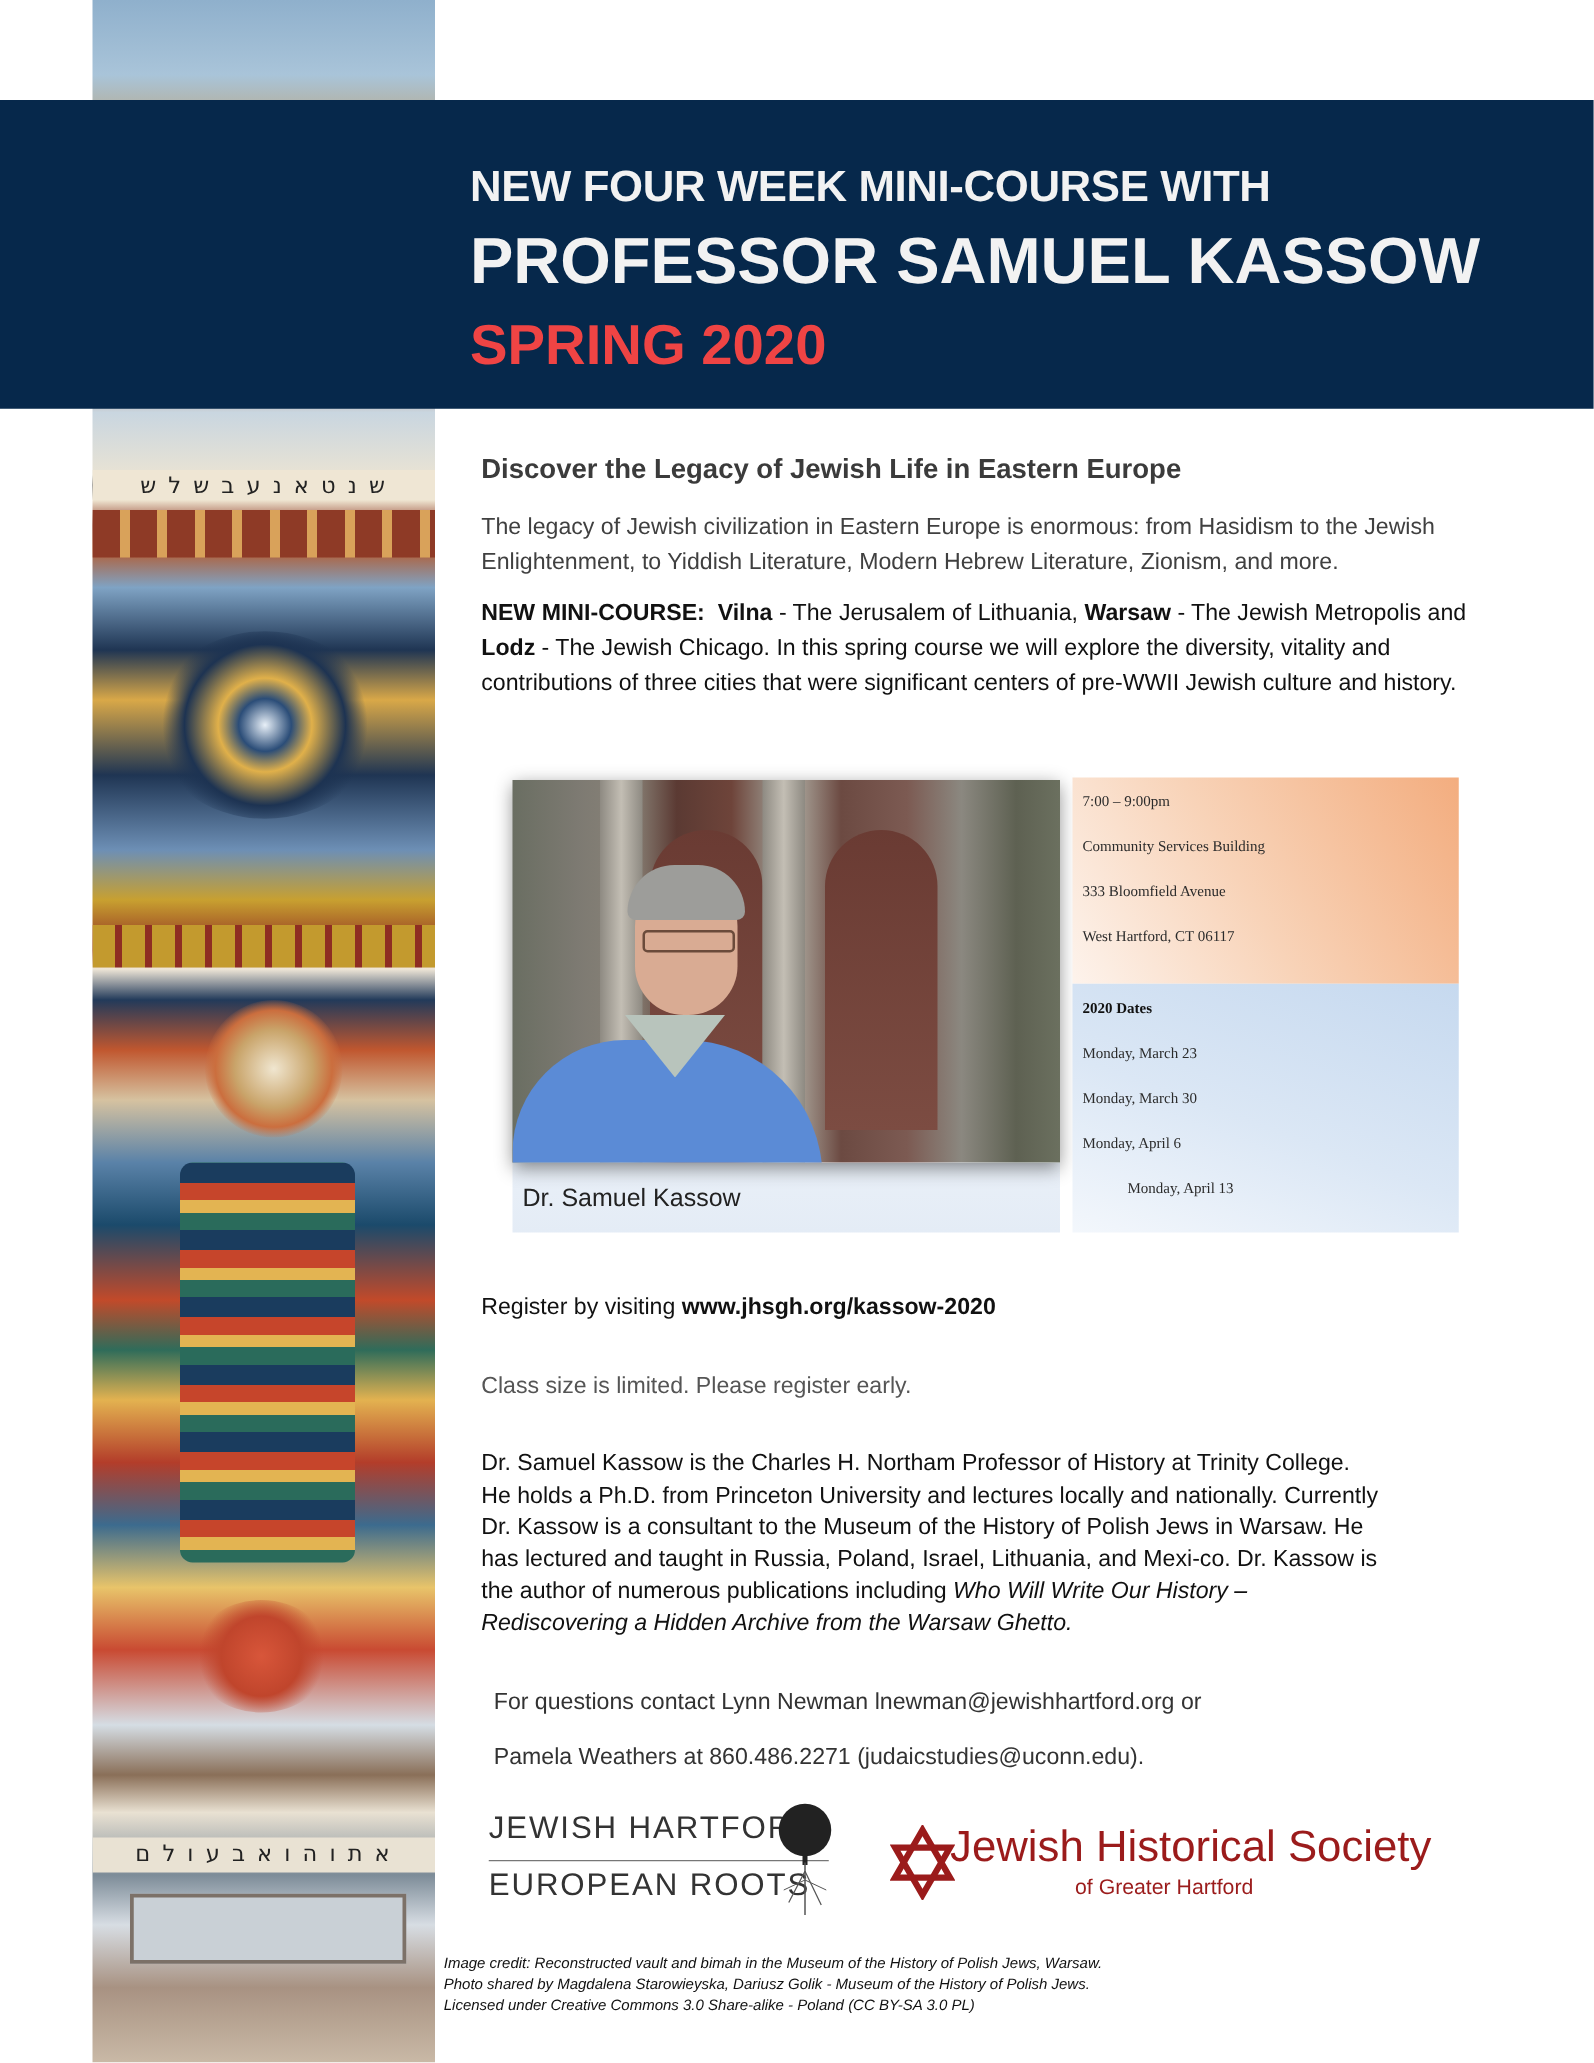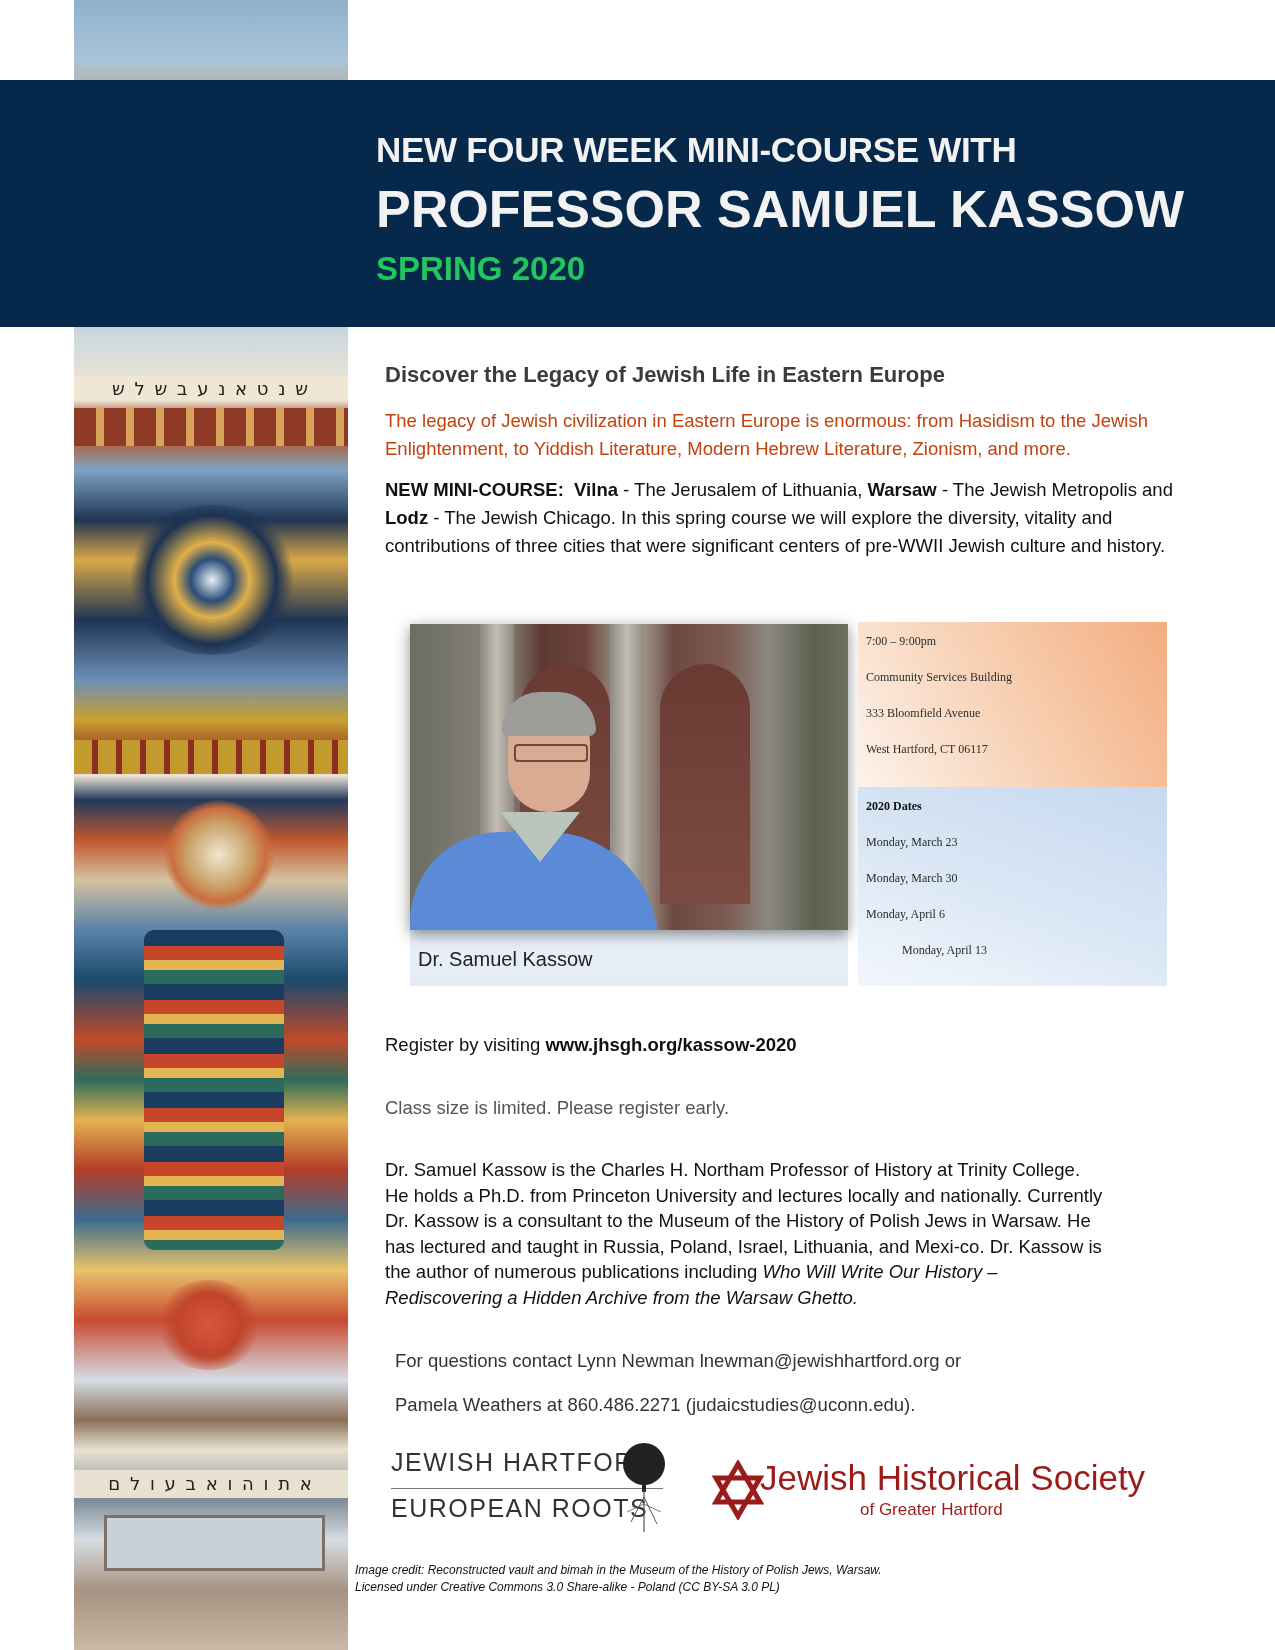--- a/index.html
+++ b/index.html
@@ -16,25 +16,25 @@
         #d5dde4 1380px, #8a6f58 1420px, #e9e1d2 1450px, #7d8c98 1500px, #d7dde3 1540px,
         #a89282 1590px, #c9b9a6 1650px);
   }
   .stripe .band { position:absolute; left:0; width:100%; }
   .stripe .ornament { position:absolute; border-radius:50%; }
   .stripe .hebrew { position:absolute; left:0; width:100%; text-align:center; font-family:"DejaVu Sans", sans-serif; font-weight:normal; color:#222; letter-spacing:2px; }
 
   .header { position:absolute; left:0; top:80px; width:1275px; height:247px; background:#06284b; }
   .h-line1 { position:absolute; left:376px; top:50px; color:#f2f2f2; font-weight:bold; font-size:35px; letter-spacing:-0.3px; }
   .h-line2 { position:absolute; left:376px; top:99px; color:#f2f2f2; font-weight:bold; font-size:52px; letter-spacing:0px; }
-  .h-line3 { position:absolute; left:376px; top:170px; color:#22c55e; font-weight:bold; font-size:33px; }
+  .h-line3 { position:absolute; left:376px; top:170px; color:#ef4444; font-weight:bold; font-size:45px; }
 
   .content { position:absolute; left:385px; width:820px; }
   .subtitle { top:362px; font-size:22px; font-weight:bold; color:#3b3b3b; }
-  .intro { top:407px; font-size:18.5px; line-height:28px; color:#c2410c; }
+  .intro { top:407px; font-size:18.5px; line-height:28px; color:#404040; }
   .mini { top:476px; font-size:18.5px; line-height:28px; color:#111; }
   b { font-weight:bold; }
 
   .photo-wrap { position:absolute; left:410px; top:624px; width:438px; height:362px;
     background:linear-gradient(180deg,#ffffff 0%, #eef3f9 70%, #e4ecf6 100%); }
   .photo { position:absolute; left:0; top:0; width:438px; height:306px; overflow:hidden;
     box-shadow:0 4px 14px rgba(0,0,0,0.45);
     background:linear-gradient(90deg,#6a6e62 0%, #7d7a72 12%, #8a8378 22%, #5b3a33 30%, #6e443a 40%, #9a958c 48%, #a9a399 52%, #6c4a42 60%, #7c5a52 72%, #8b8880 82%, #5e6152 92%, #6b705f 100%); }
   .photo .arch { position:absolute; top:40px; width:90px; height:240px; border-radius:45px 45px 0 0; background:linear-gradient(180deg,#6a3b33,#7c4c42); }
   .photo .column { position:absolute; top:0; width:34px; height:306px; background:linear-gradient(90deg,#8e8a82,#c3beb4,#8e8a82); }
@@ -162,14 +162,15 @@
   <svg class="star" viewBox="0 0 52 60">
     <polygon points="26,4 48,42 4,42" fill="none" stroke="#9b1b1b" stroke-width="5"></polygon>
     <polygon points="26,56 48,18 4,18" fill="none" stroke="#9b1b1b" stroke-width="5"></polygon>
   </svg>
   <div class="t1">Jewish Historical Society</div>
   <div class="t2">of Greater Hartford</div>
 </div>
 
 <div class="credits">
   <div>Image credit: Reconstructed vault and bimah in the Museum of the History of Polish Jews, Warsaw.</div>
+  <div>Photo shared by Magdalena Starowieyska, Dariusz Golik - Museum of the History of Polish Jews.</div>
   <div>Licensed under Creative Commons 3.0 Share-alike - Poland (CC BY-SA 3.0 PL)</div>
 </div>
 
 </body></html>

